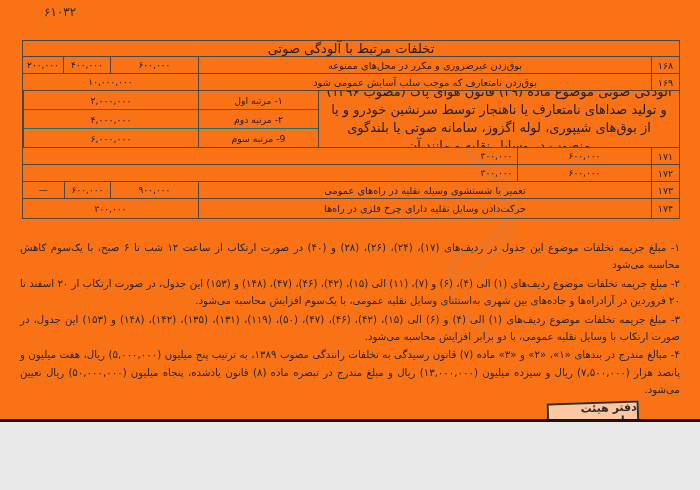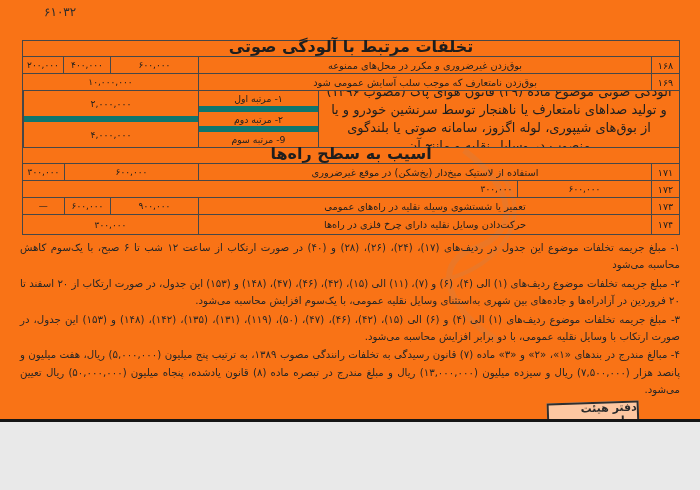--- a/index.html
+++ b/index.html
@@ -32,22 +32,22 @@
     background:transparent;
     color:#1e1e1e;
   }
   .trow {
     display:flex; align-items:stretch;
     border-bottom:1px solid #474747;
     box-sizing:border-box;
   }
   .trow:last-child { border-bottom:none; }
   .section-row {
-    justify-content:center; align-items:flex-end;
-    font-weight:bold; font-size:16px; height:16px;
+    justify-content:center; align-items:flex-start;
+    font-weight:normal; font-size:13px; height:16px;
   }
   .cell {
     display:flex; align-items:center; justify-content:center;
     border-left:1px solid #474747;
     box-sizing:border-box;
     overflow:hidden;
   }
   .cell:last-child { border-left:none; }
   .num  { width:28px; font-size:9.5px; flex:none; }
   .desc { flex:1; font-size:9.8px; text-align:center; padding:0 6px; }
@@ -56,21 +56,21 @@
   .h17 { height:17px; }
   .h19 { height:19px; }
   .h57 { height:57px; }
   .col {
     display:flex; flex-direction:column;
     border-left:1px solid #474747;
     box-sizing:border-box; flex:none;
   }
   .col .tier {
     flex:1; display:flex; align-items:center; justify-content:center;
-    border-bottom:6px solid #0f766e;
+    border-bottom:1px solid #0f766e;
     font-size:9.3px; letter-spacing:0.3px;
   }
   .col .tier:last-child { border-bottom:none; }
 
   
   .footnotes {
     position:absolute; left:20px; top:239px; width:660px;
     direction:rtl; text-align:justify;
     font-size:10.2px; line-height:17.4px; color:#262626;
   }
@@ -145,30 +145,27 @@
     <div class="trow h57">
       <div class="cell desc desc-multi">آلودگی صوتی موضوع ماده (۲۹) قانون هوای پاک (مصوب ۱۳۹۶) و تولید صداهای نامتعارف یا ناهنجار توسط سرنشین خودرو و یا از بوق‌های شیپوری، لوله اگزوز، سامانه صوتی یا بلندگوی منصوب در وسایل نقلیه و مانند آن</div>
       <div class="col" style="width:120px">
         <div class="tier">۱- مرتبه اول</div>
         <div class="tier">۲- مرتبه دوم</div>
         <div class="tier">9- مرتبه سوم</div>
       </div>
       <div class="col" style="width:175px">
         <div class="tier amt">۲,۰۰۰,۰۰۰</div>
         <div class="tier amt">۴,۰۰۰,۰۰۰</div>
+        <div class="tier amt">۶,۰۰۰,۰۰۰</div>
       </div>
     </div>
 
-    <div class="trow section-row">
-      <span>آسیب به سطح راه‌ها</span>
-    </div>
 
     <div class="trow h17">
       <div class="cell num">۱۷۱</div>
-      <div class="cell desc">استفاده از لاستیک میخ‌دار (یخ‌شکن) در موقع غیرضروری</div>
       <div class="cell amt" style="width:134px">۶۰۰,۰۰۰</div>
       <div class="cell amt" style="width:41px">۳۰۰,۰۰۰</div>
     </div>
 
     <div class="trow h17">
       <div class="cell num">۱۷۲</div>
       <div class="cell amt" style="width:134px">۶۰۰,۰۰۰</div>
       <div class="cell amt" style="width:41px">۳۰۰,۰۰۰</div>
     </div>
 

